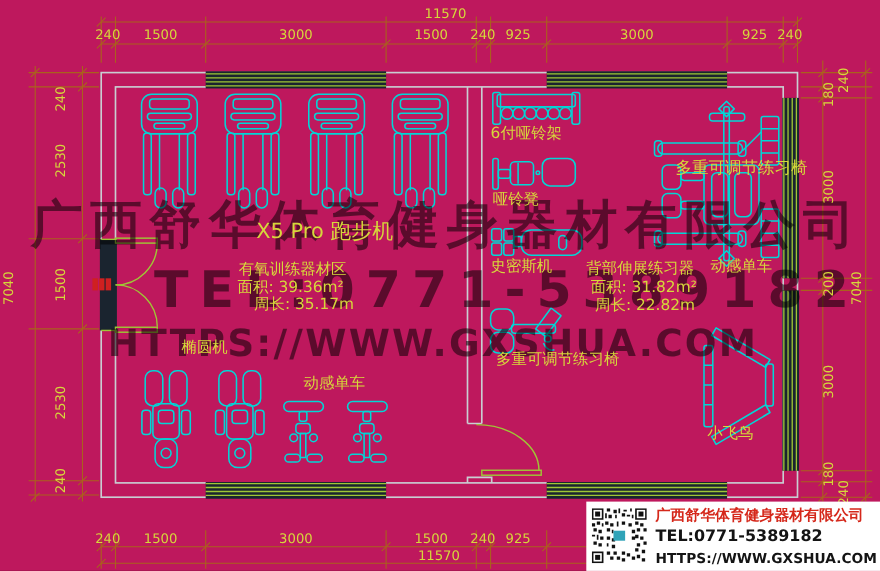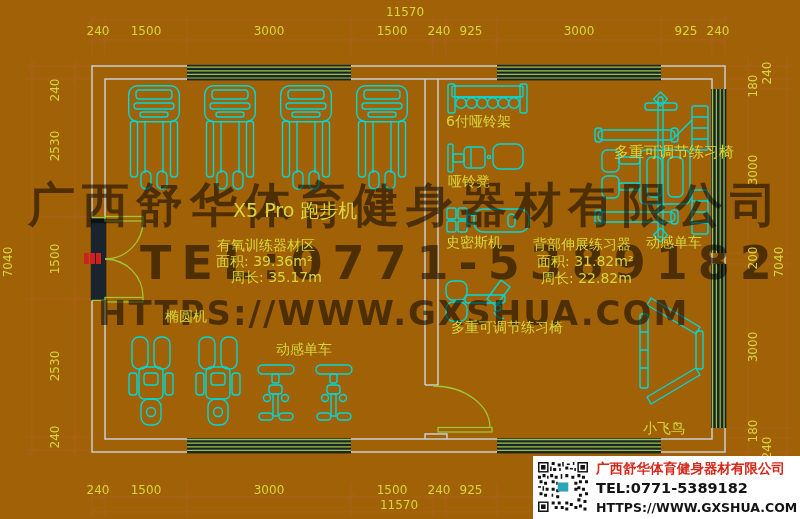--- a/index.html
+++ b/index.html
@@ -1,16 +1,16 @@
 <!DOCTYPE html>
 <html><head>
 <meta charset="utf-8">
 <style>
   html,body{margin:0;padding:0;background:#000;}
-  #stage{position:relative;width:800px;height:519px;background:#a16207;overflow:hidden;
+  #stage{position:relative;width:800px;height:519px;background:#be185d;overflow:hidden;
          font-family:"DejaVu Sans","Liberation Sans",sans-serif;}
   #plan-svg{position:absolute;left:0;top:0;z-index:1;}
   .dim{position:absolute;color:#d6d73b;font-size:12px;line-height:1;white-space:nowrap;
        transform:translate(-50%,-50%);z-index:6;}
   .vdim{position:absolute;color:#d6d73b;font-size:12px;line-height:1;white-space:nowrap;
         transform:translate(-50%,-50%) rotate(-90deg);z-index:6;}
   .eq{position:absolute;color:#d6d73b;font-size:14px;line-height:1;white-space:nowrap;z-index:6;}
   .wm{position:absolute;color:rgba(0,0,0,0.52);font-weight:bold;white-space:nowrap;z-index:5;line-height:1;}
   #wm1{left:28px;top:181px;font-size:47px;letter-spacing:7px;}
   #wm2{left:140px;top:240px;font-size:46px;letter-spacing:10px;}
@@ -260,21 +260,21 @@
 
   <span class="eq" style="left:233px;top:201px;font-size:19px">X5 Pro 跑步机</span>
   <span class="eq" style="left:446px;top:114px">6付哑铃架</span>
   <span class="eq" style="left:448px;top:174px">哑铃凳</span>
   <span class="eq" style="left:446px;top:235px">史密斯机</span>
   <span class="eq" style="left:614px;top:145px;font-size:15px">多重可调节练习椅</span>
   <span class="eq" style="left:646px;top:235px">动感单车</span>
   <span class="eq" style="left:451px;top:320px">多重可调节练习椅</span>
   <span class="eq" style="left:165px;top:309px">椭圆机</span>
   <span class="eq" style="left:276px;top:342px">动感单车</span>
-  <span class="eq" style="left:643px;top:421px">小飞鸟</span>
+  <span class="eq" style="left:643px;top:387px">小飞鸟</span>
 
   <span class="eq" style="left:217px;top:238px">有氧训练器材区</span>
   <span class="eq" style="left:216px;top:254px">面积: 39.36m²</span>
   <span class="eq" style="left:231px;top:270px">周长: 35.17m</span>
   <span class="eq" style="left:533px;top:237px">背部伸展练习器</span>
   <span class="eq" style="left:537px;top:254px">面积: 31.82m²</span>
   <span class="eq" style="left:541px;top:271px">周长: 22.82m</span>
 
   <div class="wm" id="wm1">广西舒华体育健身器材有限公司</div>
   <div class="wm" id="wm2">TEL:0771-5389182</div>

